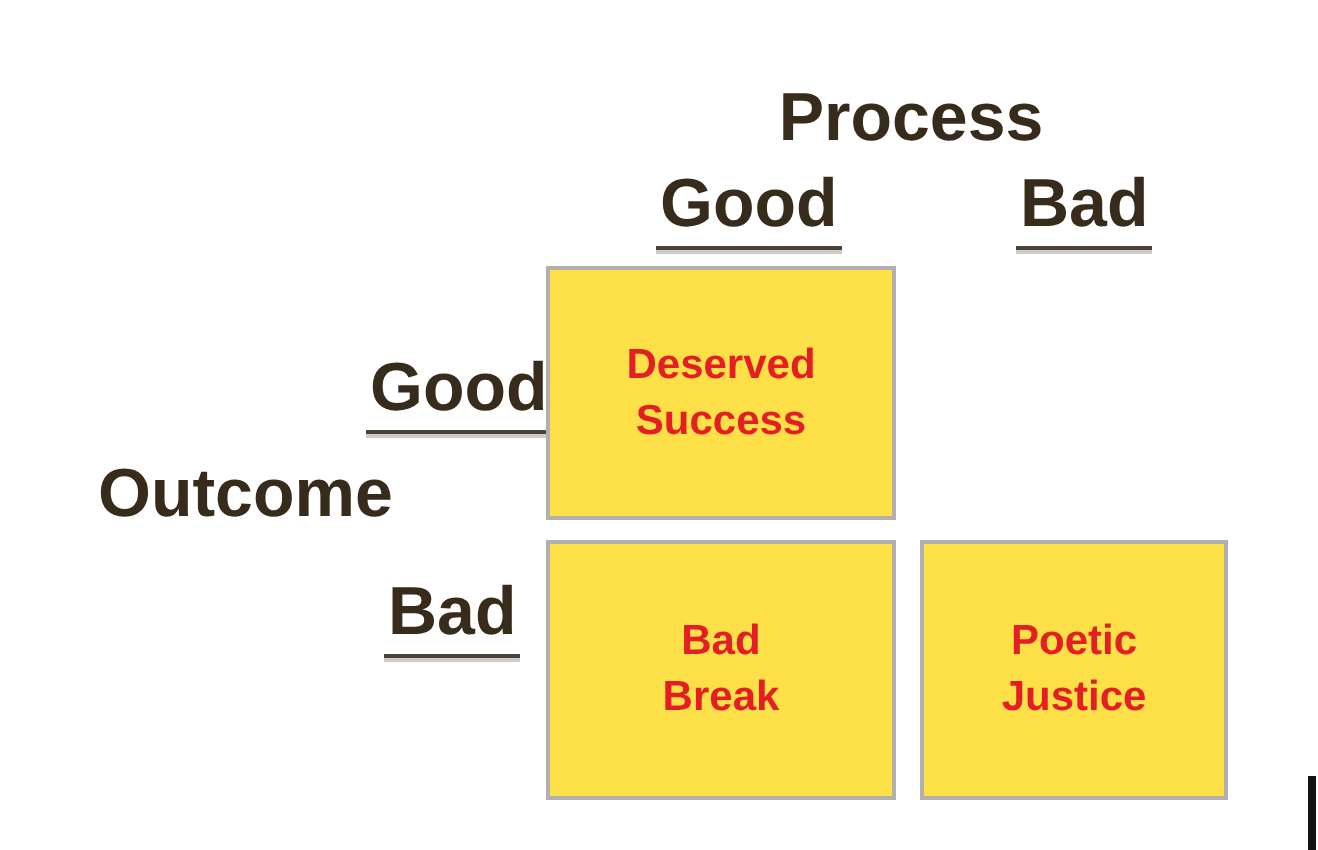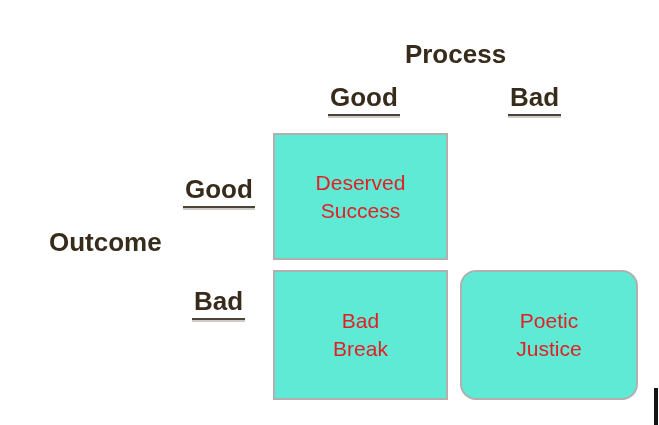--- a/index.html
+++ b/index.html
@@ -19,57 +19,57 @@
     width: 659px;
     height: 425px;
     background: var(--background);
     overflow: hidden;
   }
 
   .axis-label {
     position: absolute;
     color: var(--axis-text);
     font-weight: bold;
-    font-size: 26px;
+    font-size: 34px;
     line-height: 1.15;
     white-space: nowrap;
   }
 
   .underlined {
     display: inline-block;
     padding: 0 2px 1px 2px;
     border-bottom: 2px solid var(--underline);
     box-shadow: 0 2px 0 0 var(--underline-shadow);
   }
 
   .process-title  { left: 273px; top: 40px; width: 365px; text-align: center; }
   .col-label-good { left: 328px; top: 83px; }
   .col-label-bad  { left: 508px; top: 83px; }
   .row-label-good { left: 183px; top: 175px; }
   .row-label-bad  { left: 192px; top: 287px; }
   .outcome-title  { left: 49px;  top: 228px; }
 
   .box {
     position: absolute;
-    background: #5eead4;
+    background: #fde047;
     border: 2px solid var(--box-border);
     display: flex;
     align-items: center;
     justify-content: center;
     text-align: center;
     color: var(--quadrant-text);
-    font-weight: normal;
+    font-weight: bold;
     font-size: 21px;
     line-height: 1.32;
     white-space: pre-line;
   }
   .box-tl { left: 273px; top: 133px; width: 175px; height: 127px; }
   .box-tr { left: 460px; top: 133px; width: 178px; height: 127px; }
   .box-bl { left: 273px; top: 270px; width: 175px; height: 130px; }
-  .box-br { left: 460px; top: 270px; width: 178px; height: 130px; border-radius: 16px; }
+  .box-br { left: 460px; top: 270px; width: 154px; height: 130px; }
 
   .edge-bar {
     position: absolute;
     left: 654px; top: 388px;
     width: 4px; height: 37px;
     background: #141414;
   }
 </style>
 </head>
 <body>

